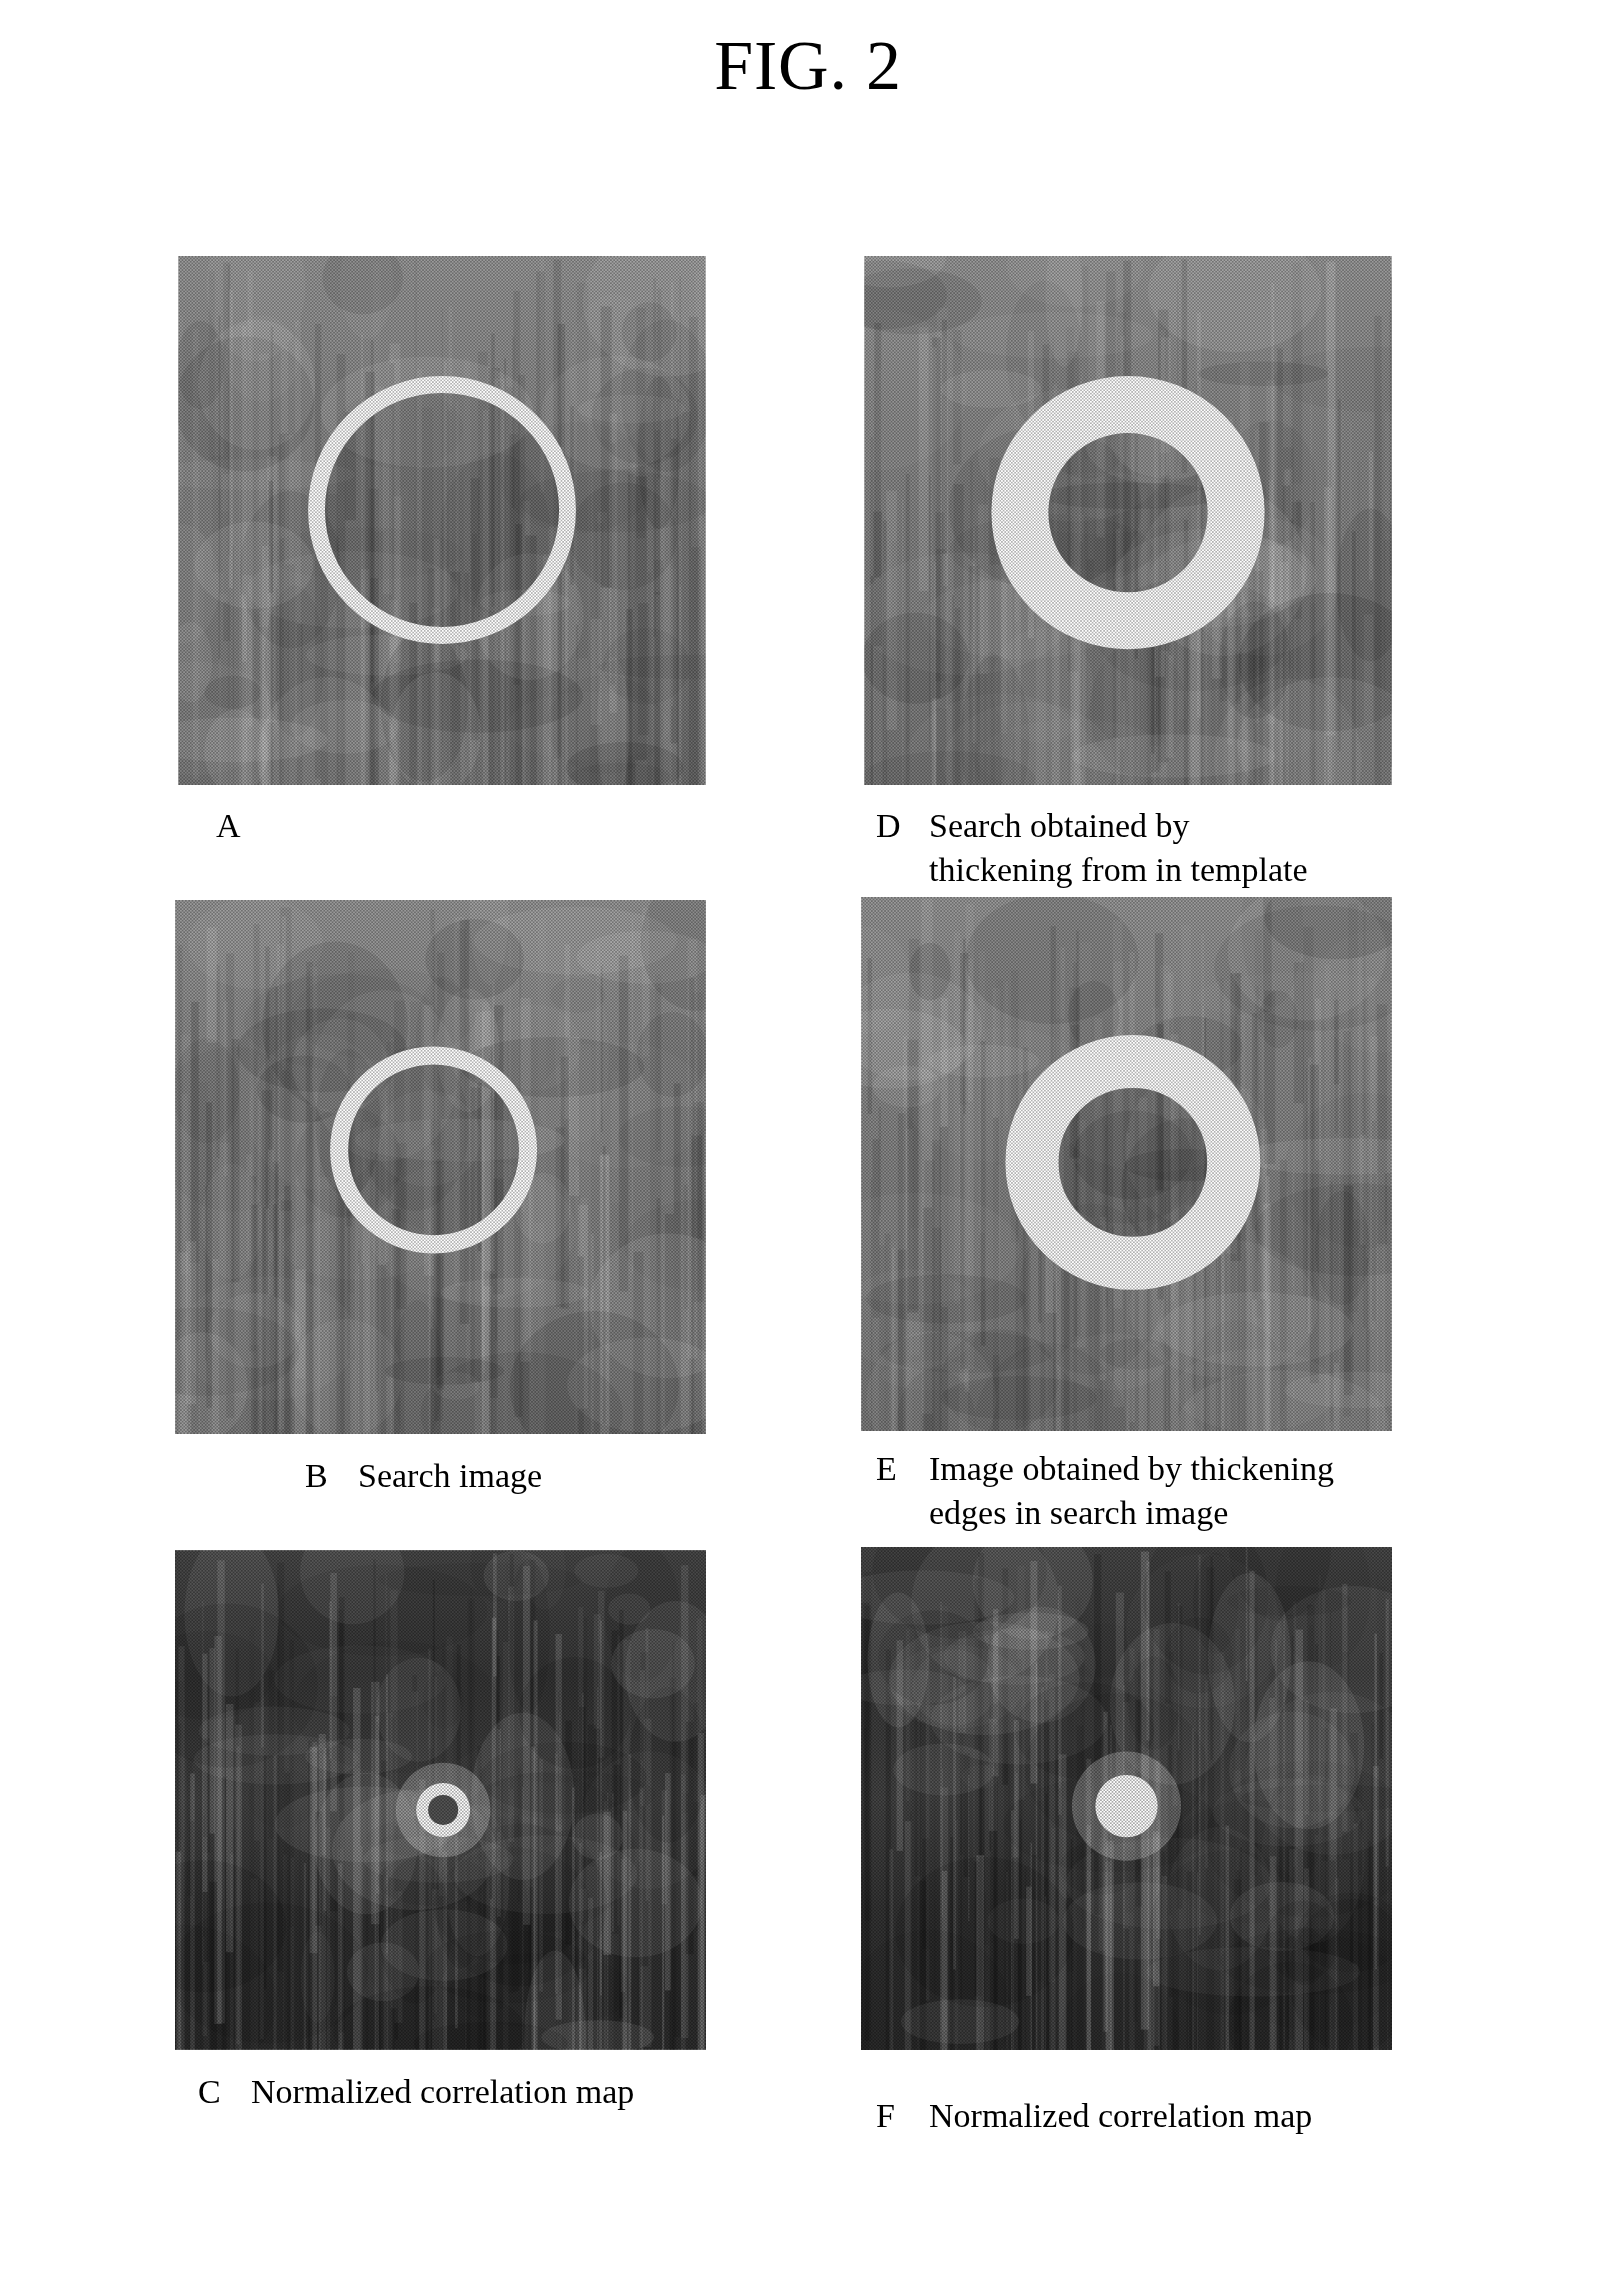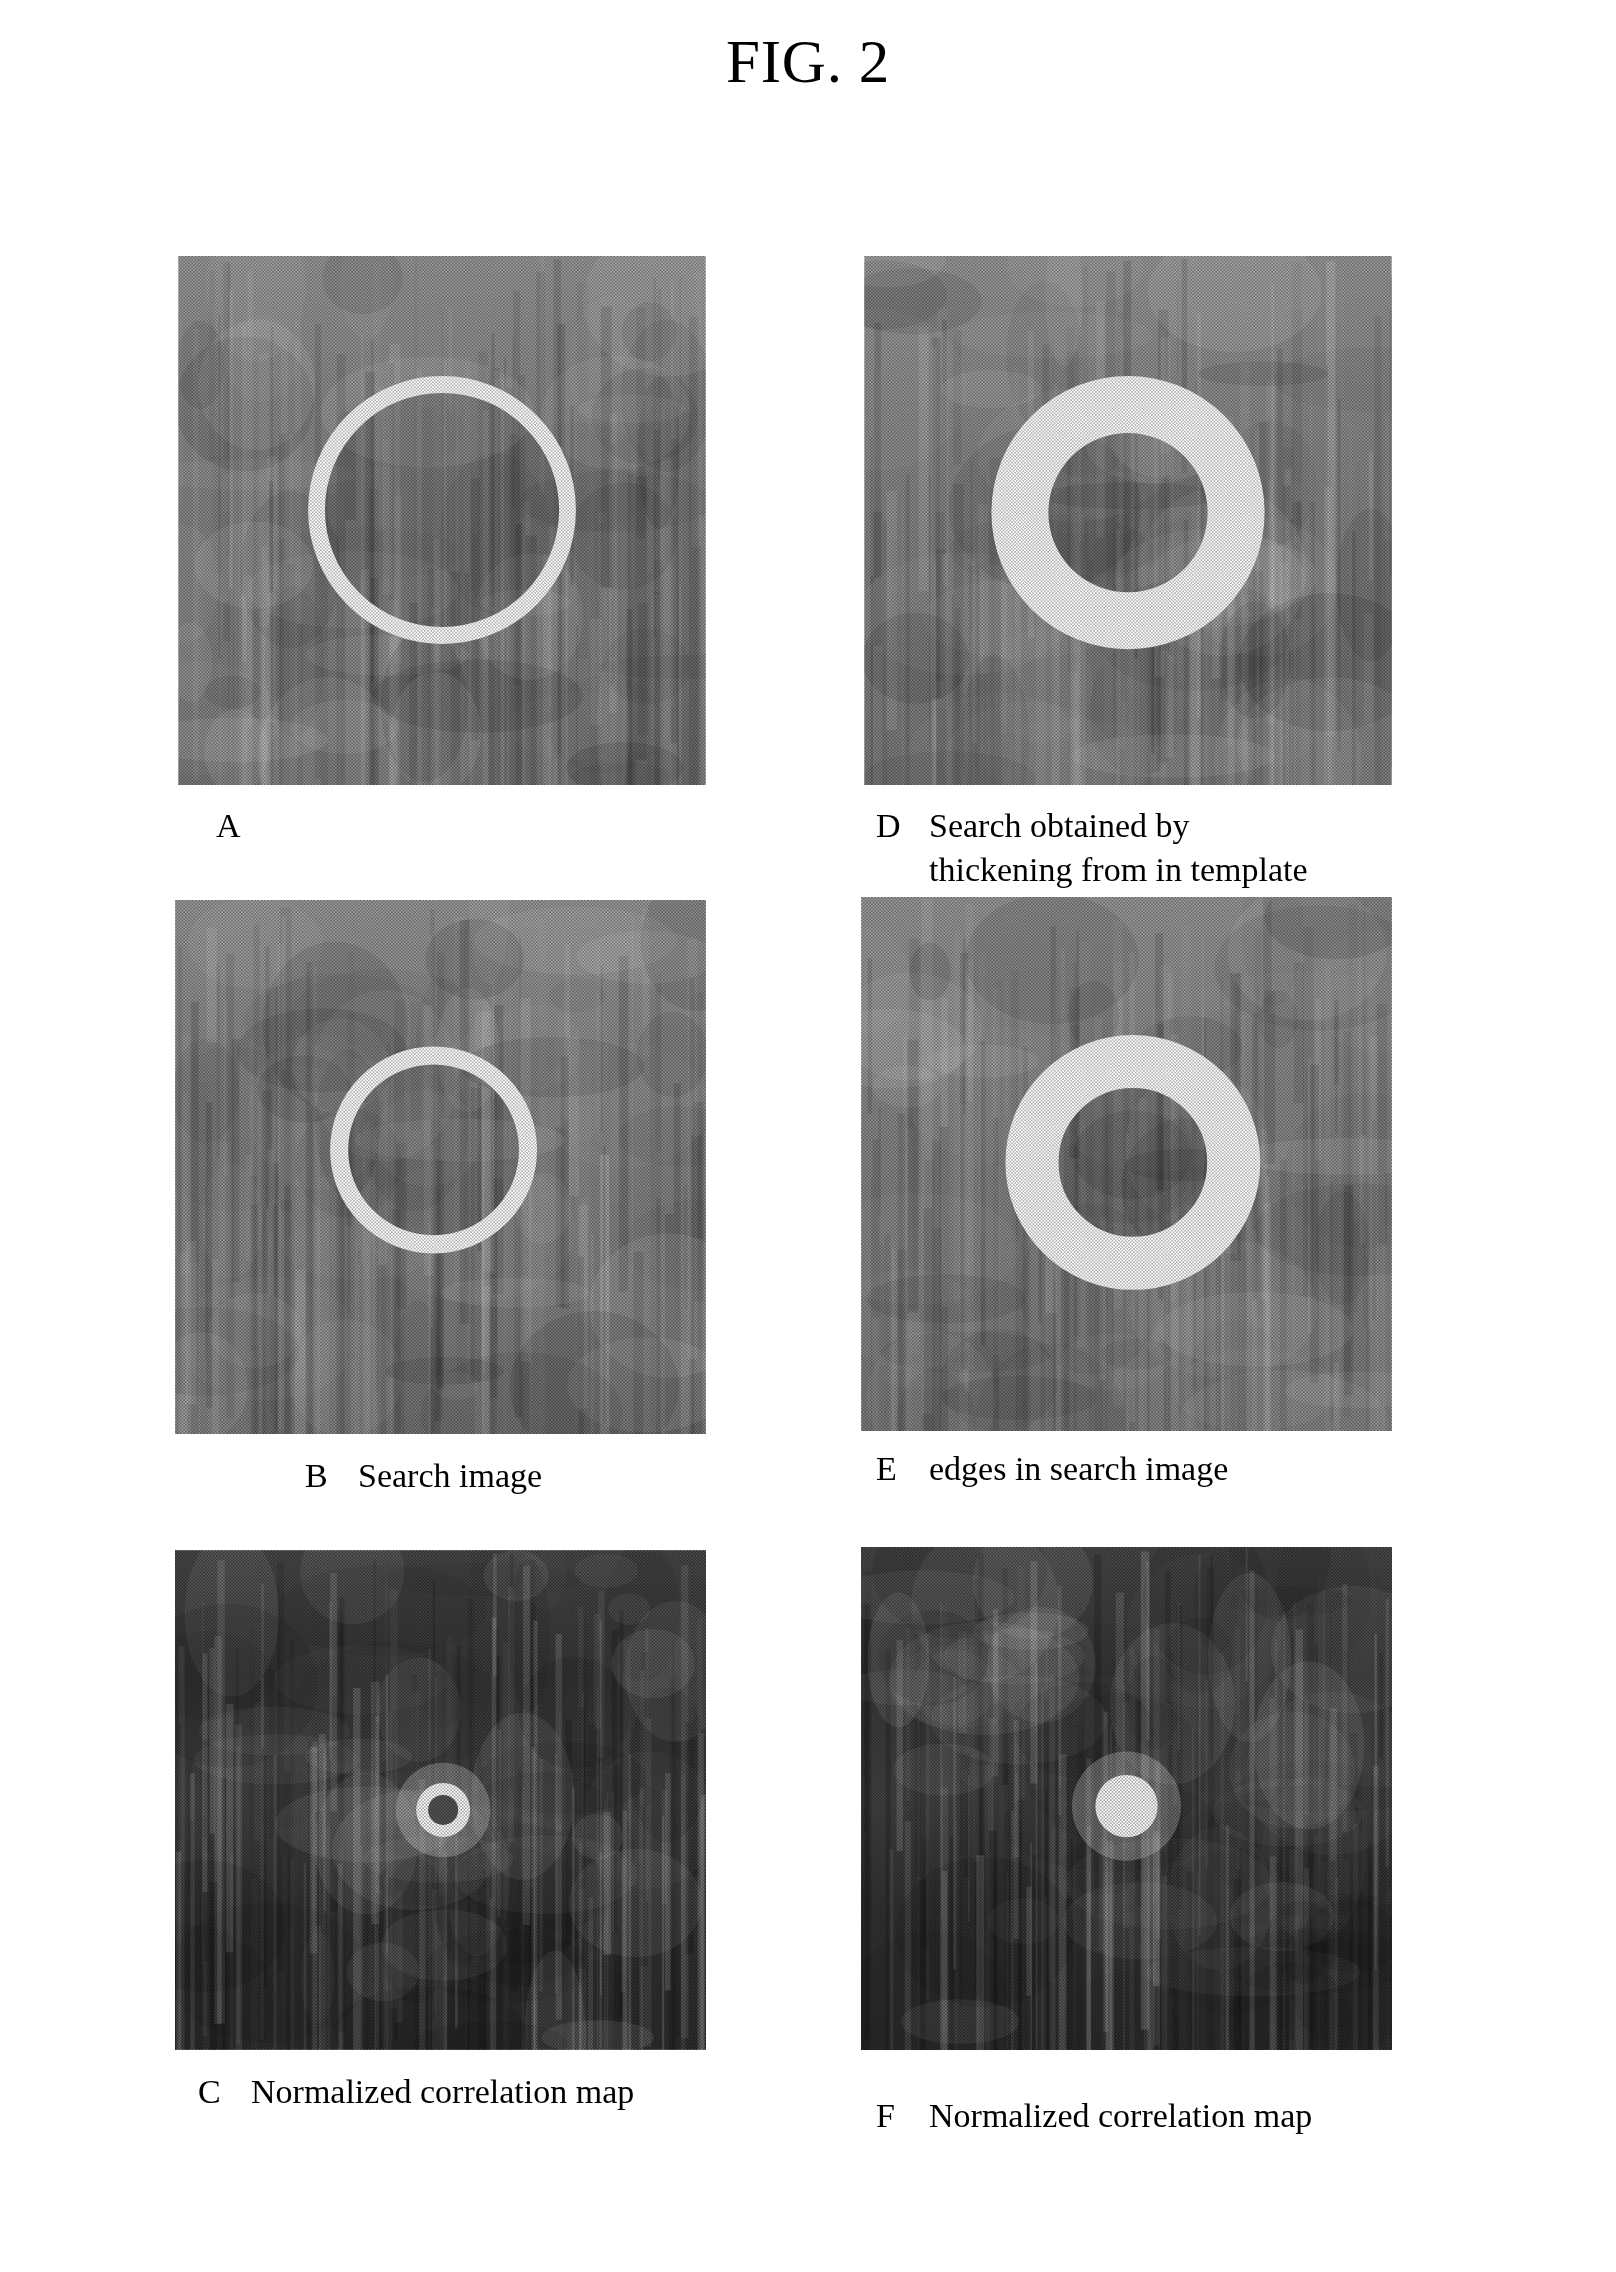--- a/index.html
+++ b/index.html
@@ -23,21 +23,21 @@
     width: 1616px;
     height: 2273px;
   }
 
   .fig-title {
     position: absolute;
     left: 0;
     top: 31px;
     width: 1616px;
     text-align: center;
-    font-size: 61px;
+    font-size: 70px;
     font-weight: 400;
     letter-spacing: 0.8px;
     line-height: 1.0;
   }
 
   .panel {
     position: absolute;
     overflow: hidden;
     background: #ffffff;
   }
@@ -954,21 +954,21 @@
           <ellipse cx="304.0" cy="314.1" rx="98.8" ry="98.4" fill="#000000" opacity="0.037"></ellipse>
           <ellipse cx="392.7" cy="325.3" rx="73.1" ry="19.6" fill="#000000" opacity="0.102"></ellipse>
           <ellipse cx="83.5" cy="90.5" rx="25.2" ry="35.1" fill="#000000" opacity="0.099"></ellipse>
           <ellipse cx="407.7" cy="305.3" rx="87.9" ry="95.1" fill="#ffffff" opacity="0.058"></ellipse>
         </g>
         <circle cx="329.7" cy="322.1" r="90.2" fill="#000000" opacity="0.10"></circle>
         <circle cx="329.7" cy="322.1" r="122.4" fill="none" stroke="#ffffff" stroke-width="64.4"></circle>
         <rect width="644" height="648" fill="url(#dotE)" opacity="0.30" style="mix-blend-mode:multiply"></rect>
       </svg>
     </div>
-  <div class="caption" style="left:876px; top:1447px;"><span class="cap-letter">E</span><span class="cap-lines"><span class="cap-line">edges in search image</span></span></div>
+  <div class="caption" style="left:876px; top:1447px;"><span class="cap-letter">E</span><span class="cap-lines"><span class="cap-line">Image obtained by thickening</span><span class="cap-line">edges in search image</span></span></div>
 
   <div class="panel" style="left:175px; top:1550px; width:531px; height:500px;">
       <svg width="531" height="500" viewBox="0 0 644 606">
         <defs>
           <pattern id="dotC" width="4" height="4" patternUnits="userSpaceOnUse">
             <rect width="4" height="4" fill="#ffffff"></rect>
             <rect x="0" y="0" width="2" height="2" fill="#000000"></rect>
             <rect x="2" y="2" width="2" height="2" fill="#000000"></rect>
           </pattern>
           <linearGradient id="gradC" x1="0" y1="0" x2="0" y2="1">

